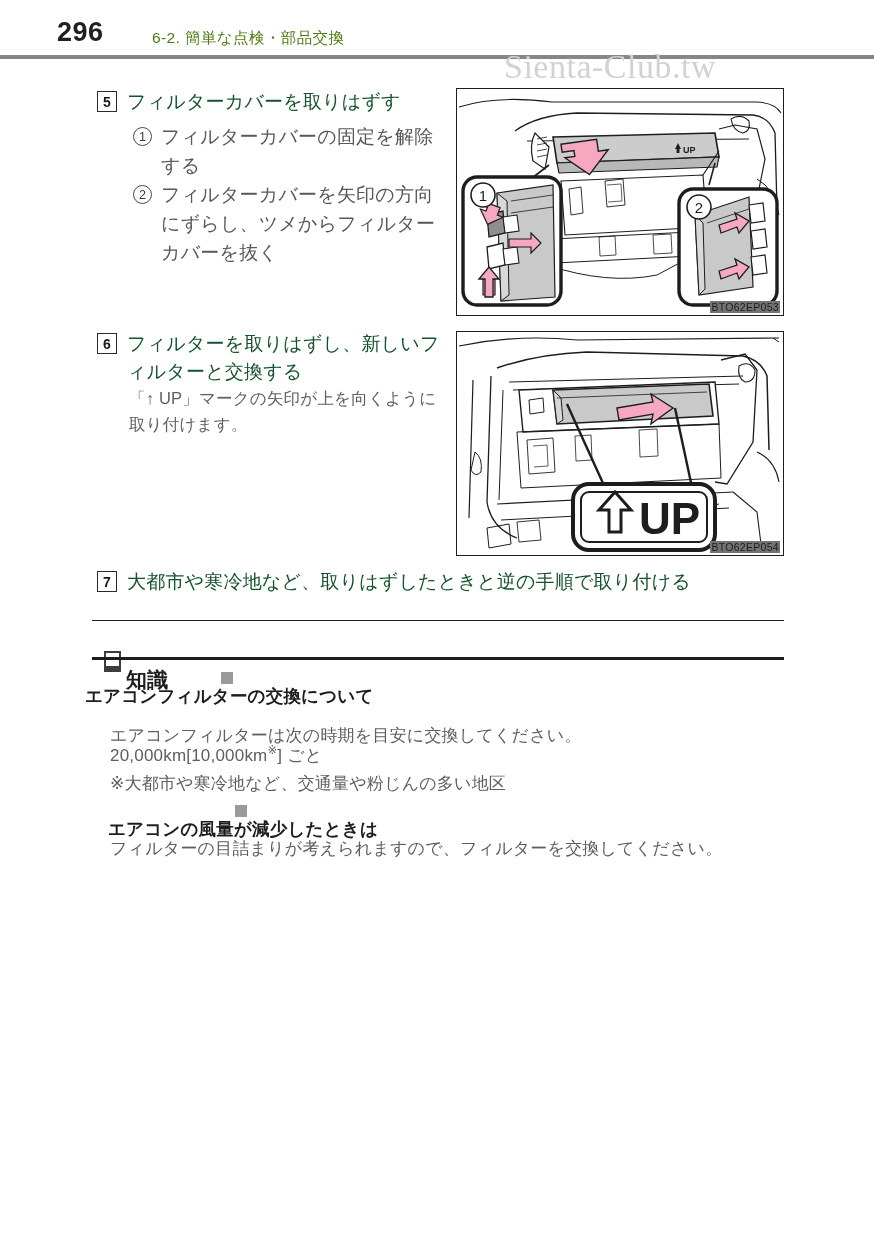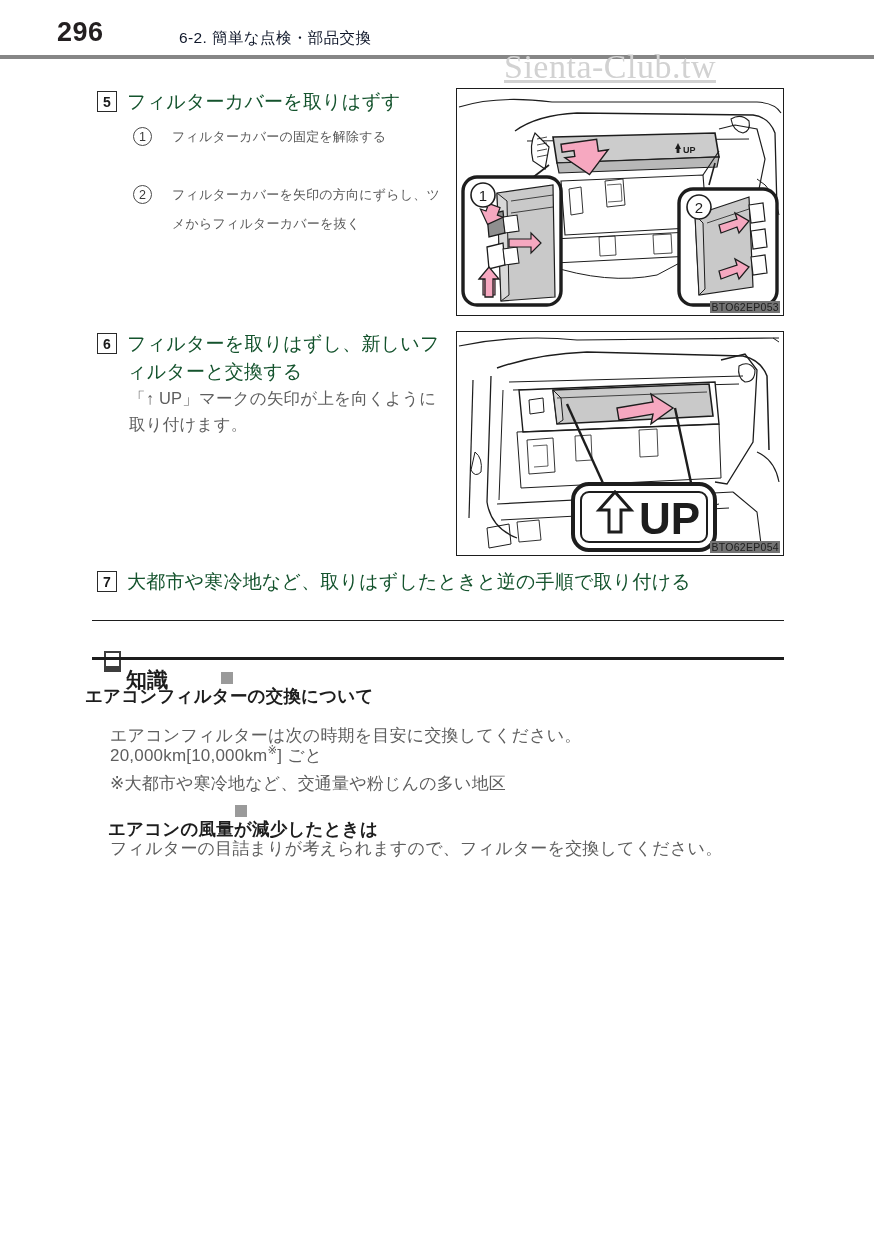--- a/index.html
+++ b/index.html
@@ -30,23 +30,22 @@
     font-size: 27px;
     font-weight: bold;
     color: #231f20;
     letter-spacing: 0.5px;
   }
   #header-section-title {
     position: absolute;
     left: 152px;
     top: 28px;
     font-size: 15.5px;
-    color: #0f172a;
+    color: #4d7c0f;
     letter-spacing: 0.4px;
-    margin-left: 27px;
   }
   #header-rule {
     position: absolute;
     left: 0;
     top: 55px;
     width: 874px;
     height: 4px;
     background: #868686;
   }
 
@@ -55,21 +54,20 @@
     position: absolute;
     left: 504px;
     top: 48px;
     font-family: "Liberation Serif", "DejaVu Serif", serif;
     font-size: 34px;
     color: #d2d2d2;
     letter-spacing: 0.5px;
     white-space: nowrap;
     z-index: 5;
     pointer-events: none;
-    text-decoration: underline;
   }
 
   
   .step-row {
     position: absolute;
     display: flex;
     align-items: flex-start;
   }
   .step-box {
     width: 20px;
@@ -105,24 +103,24 @@
     font-size: 12.5px;
     color: #3a3a3a;
     display: flex;
     align-items: center;
     justify-content: center;
     flex: 0 0 auto;
     margin-top: 5px;
     box-sizing: border-box;
   }
   .sub-text {
-    font-size: 13px;
+    font-size: 19px;
     line-height: 29px;
     color: #585858;
-    margin-left: 20px;
+    margin-left: 9px;
     letter-spacing: 0.2px;
   }
   .note-text {
     position: absolute;
     font-size: 16.5px;
     line-height: 26px;
     color: #5e5e5e;
     letter-spacing: 0.2px;
   }
 

